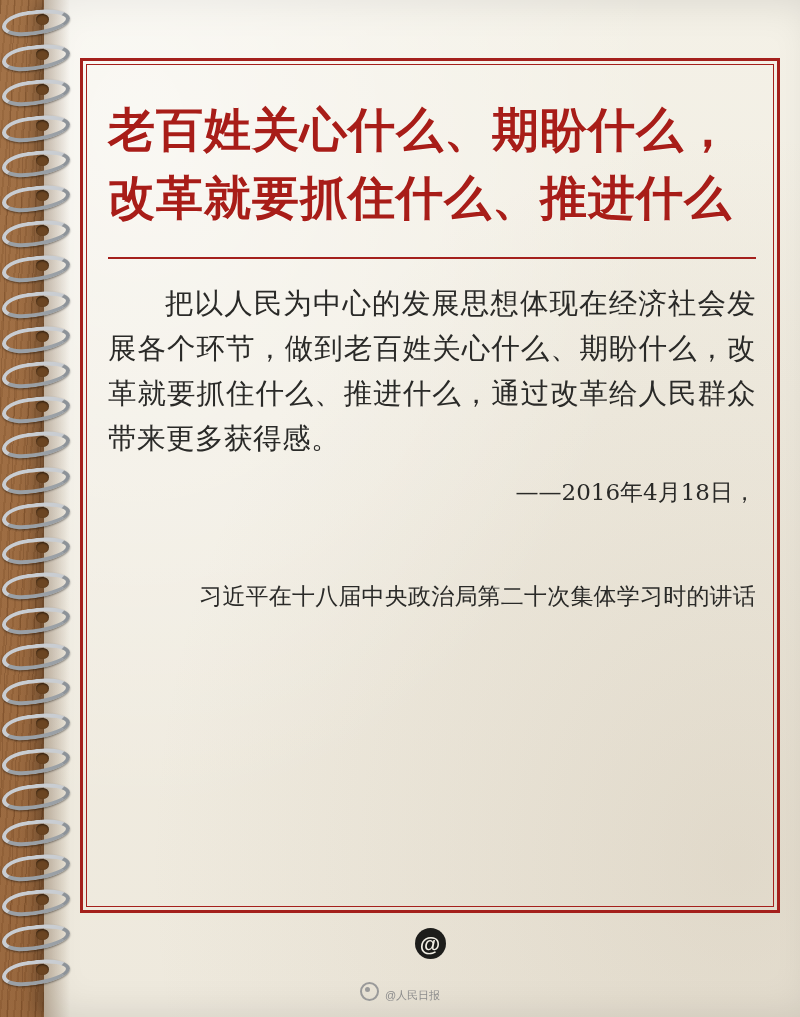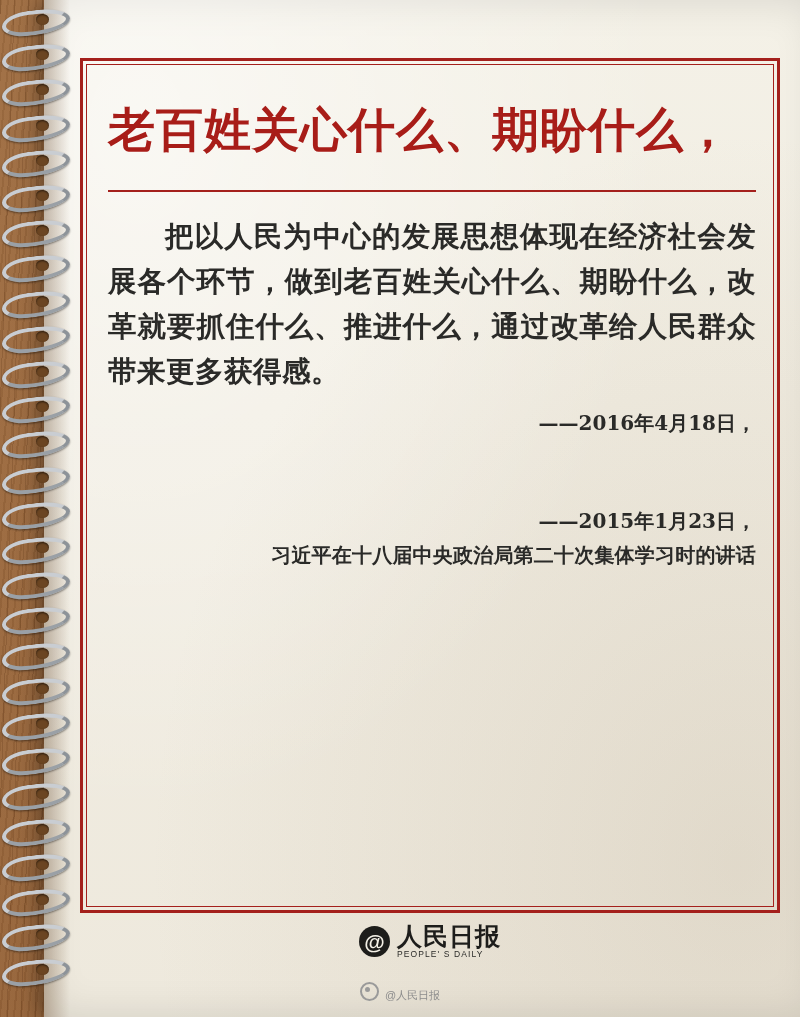--- a/index.html
+++ b/index.html
@@ -148,37 +148,37 @@
   }
   .headline .line { display: block; white-space: nowrap; }
 
   .divider {
     margin: 26px 0 22px 0;
     height: 2px;
     background: #a4201c;
     width: 100%;
   }
 
-  .quote-block { margin-bottom: 6px; font-weight: bold; }
+  .quote-block { margin-bottom: 6px; }
 
   .quote-text {
     color: #2a2a28;
     font-size: 28.5px;
     line-height: 1.58;
     text-indent: 2em;
     text-align: justify;
     margin: 0;
     letter-spacing: 0.5px;
   }
 
   .attribution {
     margin-top: 12px;
     text-align: right;
     color: #2a2a28;
-    font-size: 20px;
+    font-size: 23px;
     line-height: 1.7;
   }
   .attribution .src-date { display: block; }
   .attribution .src-occasion { display: block; letter-spacing: 0.2px; }
 
   .gap { height: 46px; }
 
   
   .footer {
     position: absolute;
@@ -256,49 +256,45 @@
   <div class="page-texture"></div>
   <div class="page-edge-left"></div>
 
   <div class="frame-outer"></div>
   <div class="frame-inner"></div>
 
   <div class="content">
 
     <h1 class="headline">
       <span class="line">老百姓关心什么、期盼什么，</span>
+      <span class="line">改革就要抓住什么、推进什么</span>
     </h1>
 
     <div class="divider"></div>
 
     <div class="quote-block">
       <p class="quote-text">把以人民为中心的发展思想体现在经济社会发展各个环节，做到老百姓关心什么、期盼什么，改革就要抓住什么、推进什么，通过改革给人民群众带来更多获得感。</p>
       <div class="attribution">
         <span class="src-date">——2016年4月18日，</span>
       </div>
     </div>
 
     <div class="gap"></div>
 
     <div class="quote-block">
       <div class="attribution">
-        <span class="src-date">——2015年1月23日，</span>
         <span class="src-occasion">习近平在十八届中央政治局第二十次集体学习时的讲话</span>
       </div>
     </div>
 
   </div>
 
   <div class="footer">
     <div class="logo-row">
       <div class="logo-at">@</div>
-      <div class="logo-texts">
-        <div class="logo-cn">人民日报</div>
-        <div class="logo-en">PEOPLE' S DAILY</div>
-      </div>
     </div>
   </div>
 </div>
 
 <div class="spiral" id="spiral">
     <div class="ring" style="top: 10px;">
       <div class="wire"></div>
       <div class="hole"></div>
     </div>
     <div class="ring" style="top: 45.2px;">

